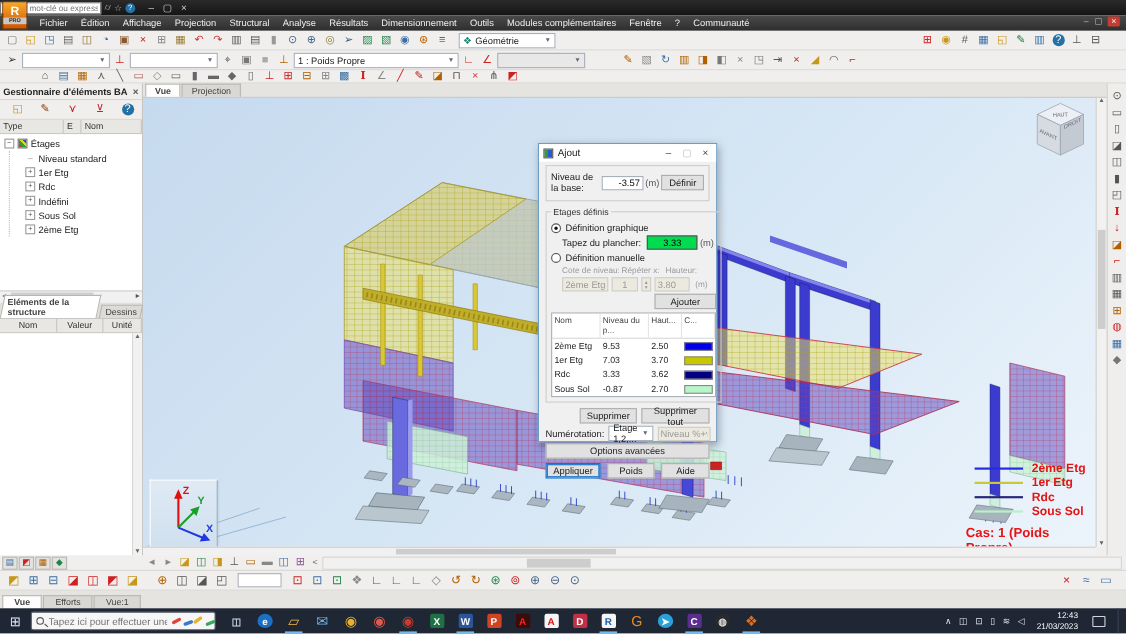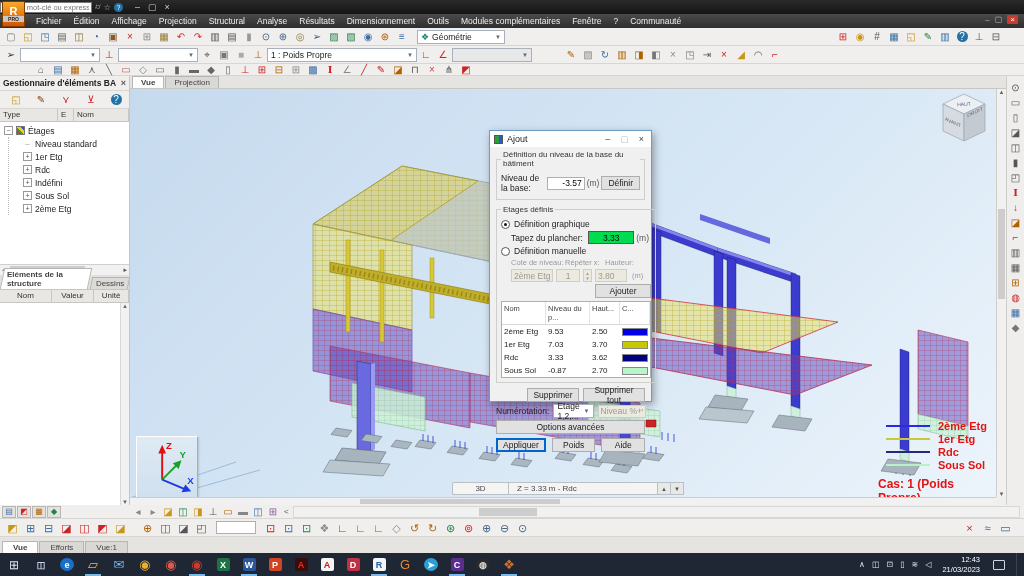--- a/index.html
+++ b/index.html
@@ -718,26 +718,20 @@
             <span class="lg-line" style="background: rgb(40, 40, 122);"></span>
             <span class="lg-lab">Rdc</span>
           </div>
           <div class="lg-row">
             <span class="lg-line" style="background: rgb(184, 240, 200);"></span>
             <span class="lg-lab">Sous Sol</span>
           </div>
         </div>
       <div class="caseline">Cas: 1 (Poids Propre)</div>
 
-      <div class="viewbar">
-        <div class="seg mode">3D</div>
-        <div class="seg lvl">Z = 3.33 m - Rdc</div>
-        <div class="sp">▲</div>
-        <div class="sp">▼</div>
-      </div>
     </div>
 
     <div class="vp-vscroll">
       <span>▲</span>
         <div class="th"></div>
         <span>▼</span>
     </div>
     <div class="vp-hscroll">
       <div class="th"></div>
     </div>
@@ -801,21 +795,20 @@
   <div class="dialog">
     <div class="dlg-title">
       <span class="dlg-ico"></span>
       <span class="dlg-title-text">Ajout</span>
       <span class="dlg-btn">–</span>
       <span class="dlg-btn dim">▢</span>
       <span class="dlg-btn">×</span>
     </div>
     <div class="dlg-body">
       <fieldset class="grp">
-        <legend>Définition du niveau de la base du bâtiment</legend>
         <div class="row">
           <span class="lbl" style="flex:1">Niveau de la base:</span>
           <input class="tfield" value="-3.57" style="">
           <span class="unit">(m)</span>
           <button class="btn">Définir</button>
         </div>
       </fieldset>
       <fieldset class="grp">
         <legend>Etages définis</legend>
         <div class="row">
@@ -1076,20 +1069,30 @@
     <div class="rowC">
 
     <div class="btab active"><span>Vue</span></div>
         <div class="btab"><span>Efforts</span></div>
         <div class="btab"><span>Vue:1</span></div>
       </div>
   </div>
 
   <div class="taskbar">
     <div class="start">⊞</div>
+    <div class="tk-search">
+      <span class="mag"></span>
+      <input placeholder="Tapez ici pour effectuer une" style="">
+      <span class="crayons">
+          <i class="cr1"></i>
+          <i class="cr2"></i>
+          <i class="cr3"></i>
+          <i class="cr4"></i>
+        </span>
+    </div>
     <div style="display:flex">
 
     <div class="tk">
           <span class="tk-chip" style="color: rgb(200, 212, 232);">◫</span>
 
         </div>
         <div class="tk round">
           <span class="tk-chip" style="background: rgb(27, 111, 196); color: rgb(255, 255, 255);">e</span>
 
         </div>

